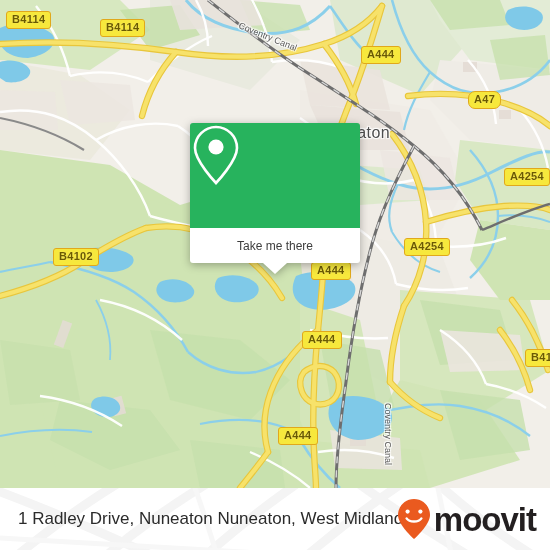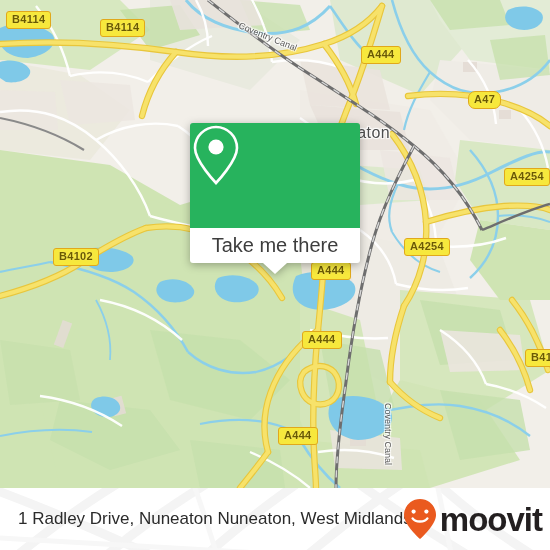--- a/index.html
+++ b/index.html
@@ -68,21 +68,21 @@
     height:105px;
     border-radius:3px 3px 0 0;
     display:flex;align-items:center;justify-content:center;
   }
   .card-foot{
     background:#ffffff;
     height:35px;
     border-radius:0 0 3px 3px;
     display:flex;align-items:center;justify-content:center;
     color:#3d3d3d;
-    font-size:20px;
+    font-size:12px;
   }
   .card-tail{
     position:absolute;left:50%;top:140px;
     transform:translateX(-50%);
     width:0;height:0;
     border-left:12px solid transparent;
     border-right:12px solid transparent;
     border-top:11px solid #ffffff;
   }
 
@@ -90,21 +90,21 @@
   .footer{
     position:absolute;left:0;top:488px;width:550px;height:62px;
     background:#ffffff;overflow:hidden;
   }
   .footer-pattern{position:absolute;left:0;top:-40px;opacity:1;}
   .footer-text{
     position:absolute;left:18px;top:50%;transform:translateY(-50%);
     color:#2b2b2b;font-size:17px;white-space:nowrap;
   }
   .brand{
-    position:absolute;right:8px;top:50%;transform:translateY(-50%);
+    position:absolute;right:14px;top:50%;transform:translateY(-50%);
     display:flex;align-items:center;gap:3px;
   }
   .brand-word{
     color:#231f20;font-size:33px;font-weight:bold;letter-spacing:-1px;line-height:33px;
   }
 </style>
 </head>
 <body>
 
 <div id="root">

